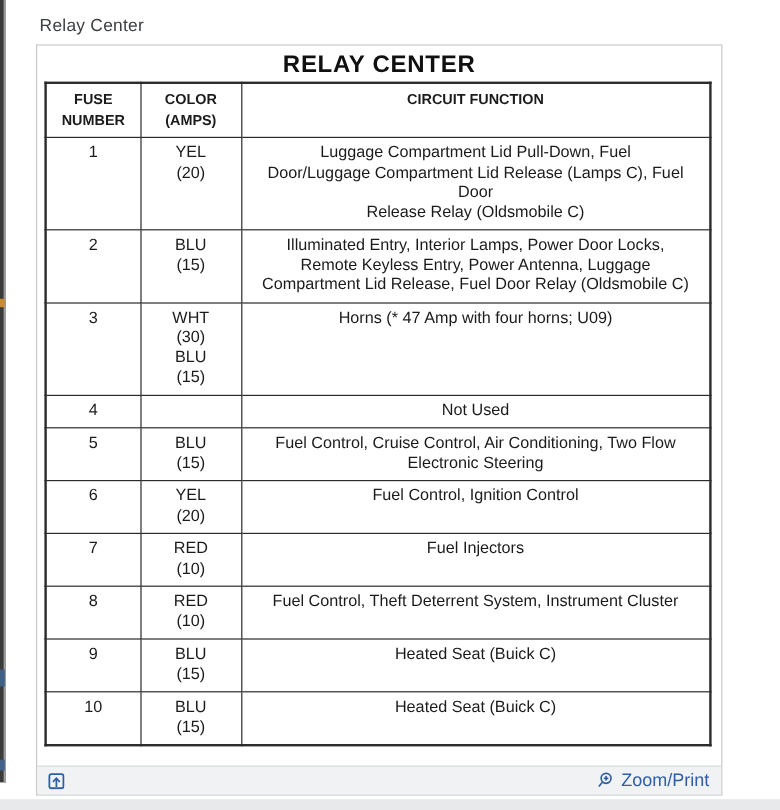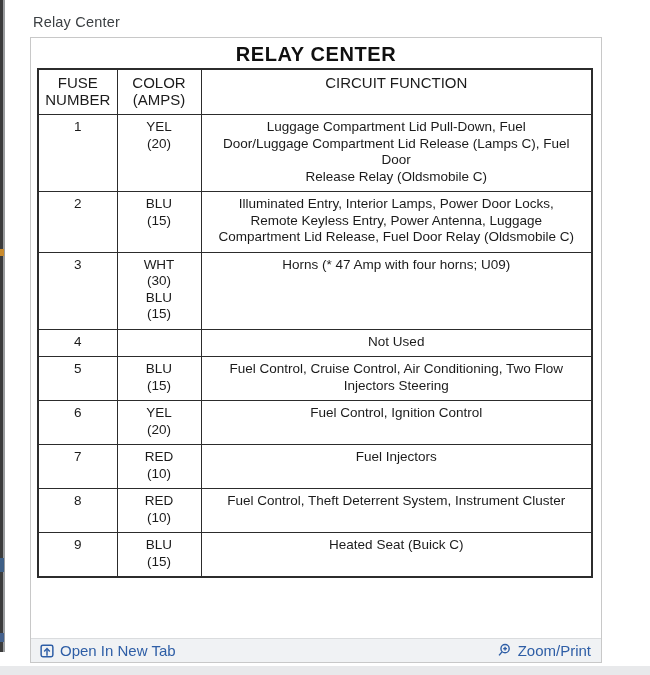--- a/index.html
+++ b/index.html
@@ -58,23 +58,23 @@
     border: 2px solid #2c2c2c;
   }
   table.fuse-table th, table.fuse-table td {
     border: 1.5px solid #2c2c2c;
     text-align: center;
     vertical-align: top;
     white-space: pre-line;
     color: #1b1b1b;
   }
   table.fuse-table th {
-    font-size: 15px;
+    font-size: 12px;
     line-height: 16.5px;
-    font-weight: normal;
+    font-weight: bold;
     padding: 5px 2px 6px;
   }
   table.fuse-table td {
     font-size: 13.5px;
     line-height: 16.5px;
     padding: 4px 6px 6px;
   }
   col.c-fuse  { width: 79px; }
   col.c-color { width: 84px; }
   .toolbar {
@@ -162,21 +162,21 @@
       <td>4</td>
       <td></td>
       <td>Not Used</td>
     </tr>
 
     <tr>
       <td>5</td>
       <td>BLU
 (15)</td>
       <td>Fuel Control, Cruise Control, Air Conditioning, Two Flow
-Injectors Steering</td>
+Electronic Steering</td>
     </tr>
 
     <tr>
       <td>6</td>
       <td>YEL
 (20)</td>
       <td>Fuel Control, Ignition Control</td>
     </tr>
 
     <tr>
@@ -193,34 +193,39 @@
       <td>Fuel Control, Theft Deterrent System, Instrument Cluster</td>
     </tr>
 
     <tr>
       <td>9</td>
       <td>BLU
 (15)</td>
       <td>Heated Seat (Buick C)</td>
     </tr>
 
+    <tr>
+      <td>10</td>
+      <td>BLU
+(15)</td>
+      <td>Heated Seat (Buick C)</td>
+    </tr>
 
   </tbody>
   </table>
 
   <div class="toolbar">
     <a>
       <span>
         <svg width="14" height="14" viewBox="0 0 16 16" fill="none" stroke="currentColor" stroke-width="1.7">
           <rect x="1.3" y="1.3" width="13.4" height="13.4" rx="2"></rect>
           <line x1="8" y1="13.5" x2="8" y2="6"></line>
           <polyline points="4.8,8.6 8,5.2 11.2,8.6"></polyline>
         </svg>
       </span>
-      <span>Open In New Tab</span>
     </a>
     <a>
       <span>
         <svg width="15" height="15" viewBox="0 0 16 16" fill="none" stroke="currentColor" stroke-width="1.5">
           <circle cx="8.6" cy="6" r="4.4"></circle>
           <line x1="6.6" y1="6" x2="10.6" y2="6"></line>
           <line x1="8.6" y1="4" x2="8.6" y2="8"></line>
           <line x1="5.3" y1="9.5" x2="2.2" y2="13.2"></line>
         </svg>
       </span>

